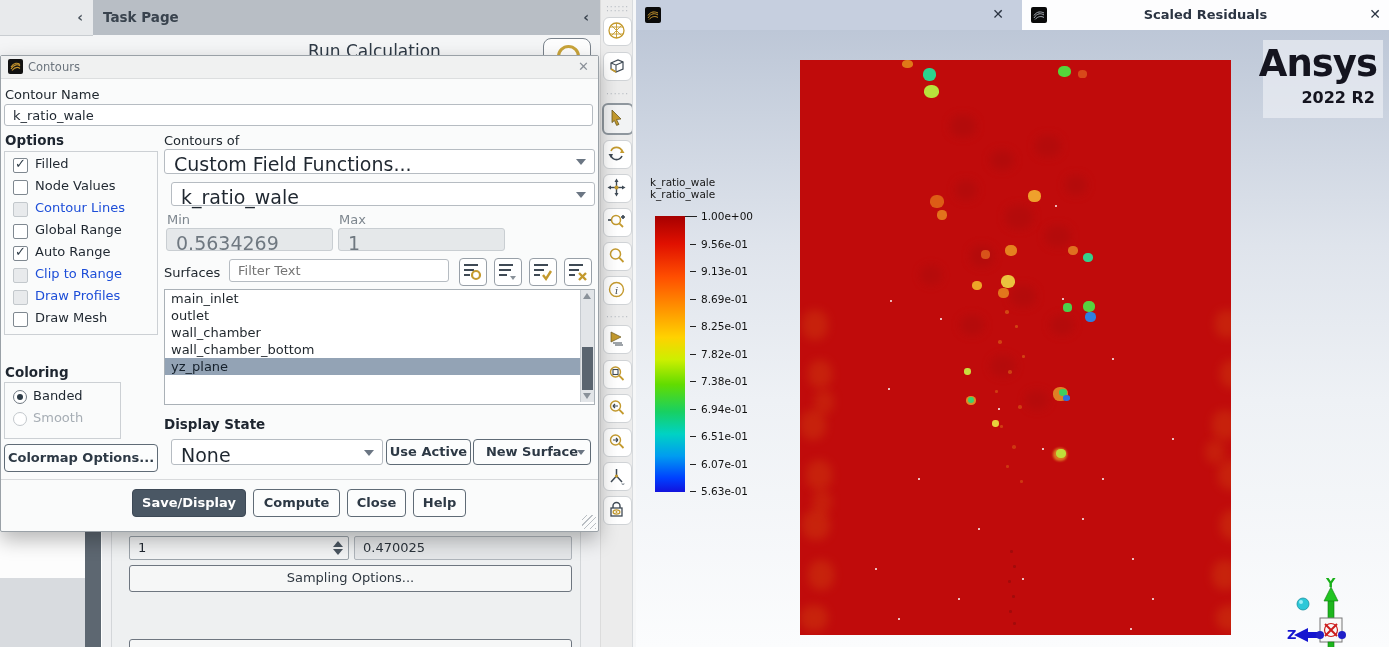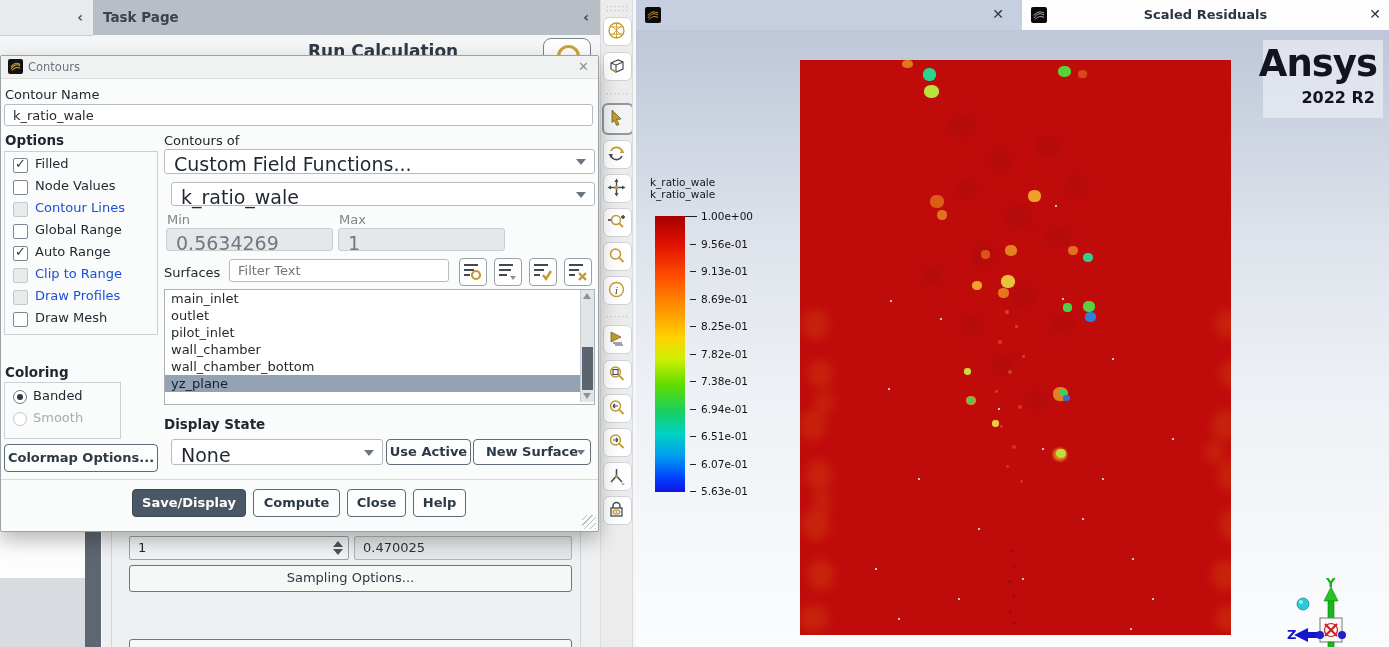--- a/index.html
+++ b/index.html
@@ -7,21 +7,21 @@
        font-family:"DejaVu Sans","Liberation Sans",sans-serif;font-size:13px;color:#1f2730;background:#f4f5f6;}
   .abs{position:absolute;}
 
   
   #tree-header{left:0;top:0;width:93px;height:35px;background:#e8eaec;border-bottom:1px solid #c9cdd1;}
   #tree-header .chev{position:absolute;right:10px;top:9px;color:#49525c;font-weight:bold;font-size:14px;}
   #task-header{left:93px;top:0;width:507px;height:35px;background:#b8bec5;border-bottom:1px solid #9aa1a8;}
   #task-header .ttl{position:absolute;left:10px;top:9px;font-weight:bold;color:#39434e;font-size:13.5px;}
   #task-header .chev{position:absolute;right:11px;top:9px;color:#39434e;font-weight:bold;font-size:14px;}
   #task-sliver{left:93px;top:35px;width:507px;height:22px;background:#f4f5f6;}
-  #run-heading{position:absolute;left:215px;top:6px;font-weight:bold;font-size:17px;color:#2f3a46;}
+  #run-heading{position:absolute;left:215px;top:6px;font-weight:normal;font-size:17px;color:#2f3a46;}
   #help-partial{position:absolute;left:450px;top:3px;width:46px;height:30px;border:1px solid #7a838c;border-radius:8px;background:#fdfdfd;}
   #help-partial .c{position:absolute;left:13px;top:6px;width:17px;height:17px;border:3px solid #c9a43a;border-radius:50%;}
 
   
   #bl-white{left:0;top:530px;width:85px;height:48px;background:#fdfdfd;}
   #bl-gray{left:0;top:578px;width:85px;height:69px;background:#d8dbdf;}
   #splitter-dark{left:85px;top:530px;width:16px;height:117px;background:#5d6771;}
   #task-bottom{left:101px;top:530px;width:499px;height:117px;background:#eff0f2;border-left:1px solid #fff;}
   #task-panel{position:absolute;left:9px;top:0;width:468px;height:117px;background:#eef0f1;border-left:1px solid #d3d6d9;border-right:1px solid #d3d6d9;}
   .spin{position:absolute;left:17px;top:6px;width:218px;height:22px;background:#f2f3f4;border:1px solid #9aa2a9;border-radius:2px;}
@@ -288,21 +288,20 @@
           <g stroke="#c49a2e" stroke-width="2.4">
             <line x1="14" y1="14" x2="21" y2="21"></line>
             <line x1="21" y1="14" x2="14" y2="21"></line>
           </g>
         </svg>
     </div>
 
     <div id="surf-list">
       <div class="srow">main_inlet</div>
       <div class="srow">outlet</div>
-      <div class="srow">pilot_inlet</div>
       <div class="srow">wall_chamber</div>
       <div class="srow">wall_chamber_bottom</div>
       <div class="srow sel">yz_plane</div>
       <div id="surf-scroll">
         <span class="ua"></span>
         <span class="thumb"></span>
         <span class="da"></span>
       </div>
     </div>
 

